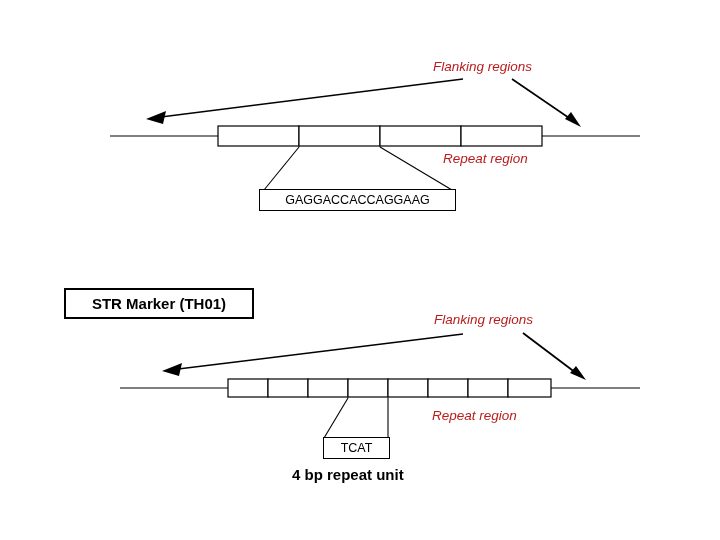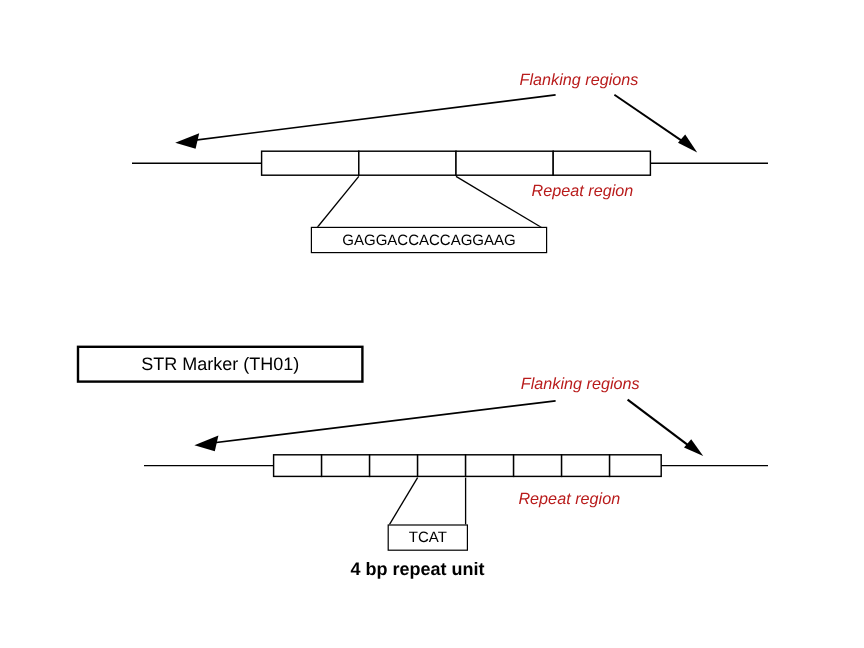--- a/index.html
+++ b/index.html
@@ -126,21 +126,21 @@
 
   <div class="label-italic" style="left:433px; top:59px;">Flanking regions</div>
 
   <div class="label-italic" style="left:443px; top:151px;">Repeat region</div>
 
   <div class="seq-box" style="left:259px; top:189px; width:197px; height:22px;">
     <span>GAGGACCACCAGGAAG</span>
   </div>
 
 
-  <div class="title-box" style="left:64px; top:288px; width:239px; height:31px;">
+  <div class="title-box" style="left:64px; top:288px; width:190px; height:31px;font-weight:bold;">
     <span>STR Marker (TH01)</span>
   </div>
 
   <div class="label-italic" style="left:434px; top:312px;">Flanking regions</div>
 
   <div class="label-italic" style="left:432px; top:408px;">Repeat region</div>
 
   <div class="seq-box" style="left:323px; top:437px; width:67px; height:22px;">
     <span>TCAT</span>
   </div>

